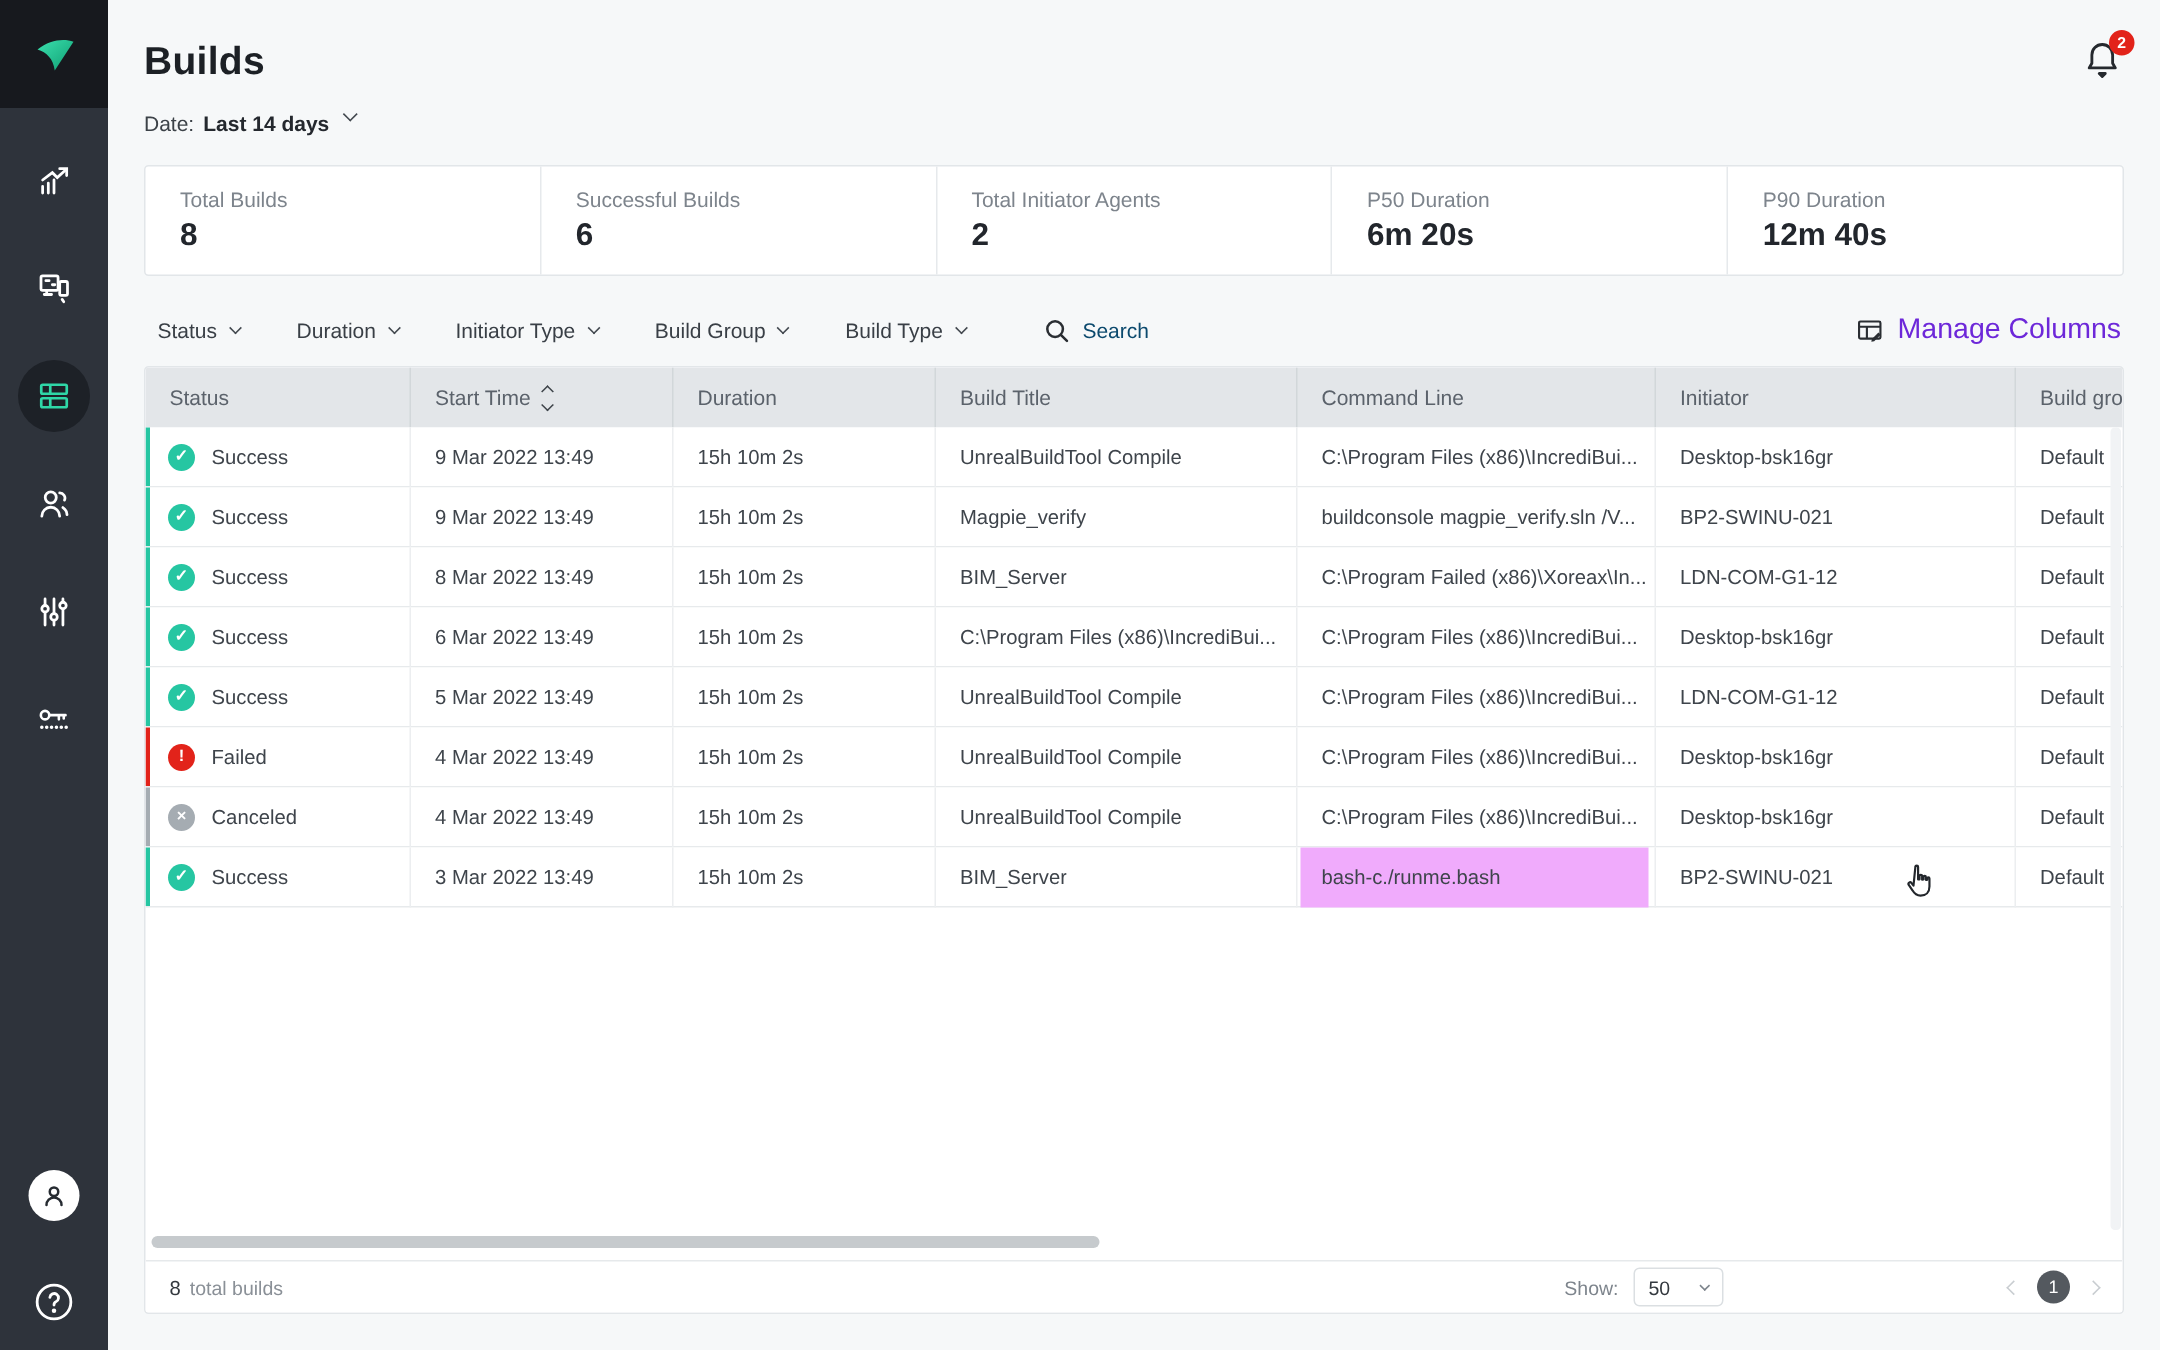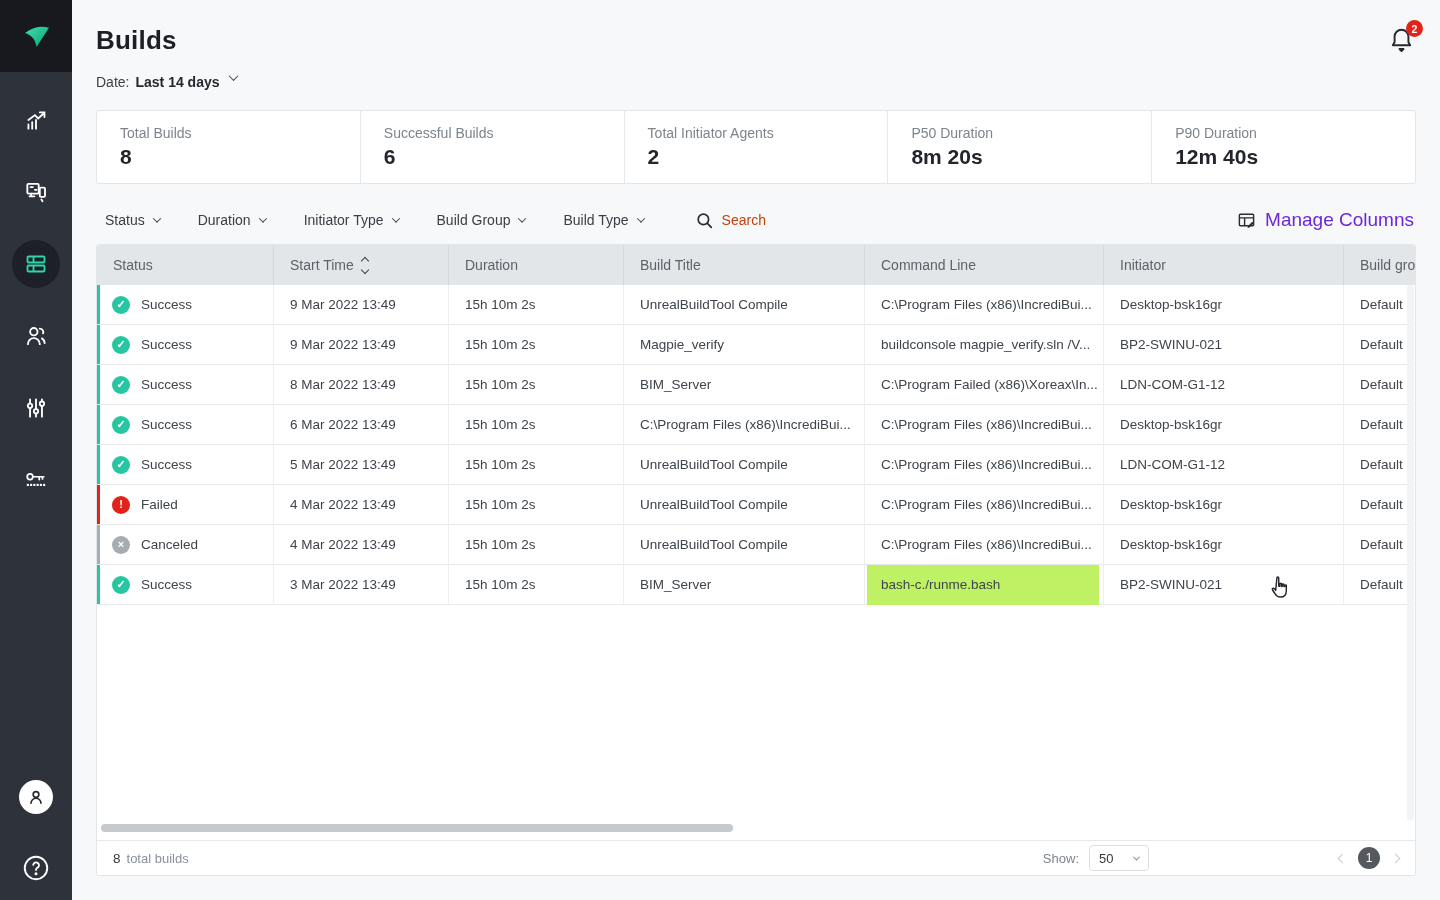--- a/index.html
+++ b/index.html
@@ -34,21 +34,21 @@
   .stats { margin-top:16px; height:74px; background:#fff; border:1px solid #e2e6e9; border-radius:3px; display:flex; }
   .stat { flex:1; padding:14px 0 0 23px; }
   .stat + .stat { border-left:1px solid #e6e9ec; }
   .stat-label { font-size:14px; color:#7d848c; }
   .stat-value { margin-top:4px; font-size:21px; font-weight:600; color:#22262c; }
 
   
   .filters { margin-top:22px; height:28px; display:flex; align-items:center; padding-left:9px; }
   .f-drop { display:flex; align-items:center; gap:9px; margin-right:38px; font-size:14px; color:#393f46; cursor:pointer; }
   .f-drop .chev { width:6px; height:6px; }
-  .search { display:flex; align-items:center; gap:9px; margin-left:14px; font-size:14px; color:#c2410c; cursor:pointer; }
+  .search { display:flex; align-items:center; gap:9px; margin-left:14px; font-size:14px; color:#0c4a6e; cursor:pointer; }
   .manage-cols { margin-left:auto; display:flex; align-items:center; gap:9px; font-size:19px; color:#6d28d9; cursor:pointer; padding-right:2px; }
 
   
   .card { position:relative; margin-top:10px; height:632px; background:#fff; border:1px solid #e2e6e9; border-radius:3px; overflow:hidden; }
   .t-head { display:flex; height:40px; background:#e3e6e9; align-items:center; }
   .t-h { height:40px; display:flex; align-items:center; padding-left:16px; font-size:14px; color:#5b626b; border-right:1px solid #d2d7da; overflow:hidden; white-space:nowrap; cursor:pointer; }
   .t-h:last-child { border-right:none; }
   .w-status{width:177px} .w-start{width:175px} .w-dur{width:175px} .w-title{width:241px} .w-cmd{width:239px} .w-init{width:240px} .w-group{width:71px}
   .sort-ico { display:inline-flex; flex-direction:column; gap:3px; margin-left:8px; }
   .sort-ico i { width:6px; height:6px; border-right:1.7px solid #3c4248; border-bottom:1.7px solid #3c4248; }
@@ -58,21 +58,21 @@
   .t-row { position:relative; display:flex; height:40px; align-items:center; background:#fff; border-bottom:1px solid #e7eaec; cursor:pointer; }
   .t-row::before { content:""; position:absolute; left:0; top:0; bottom:0; width:3px; background:var(--ac); }
   .st-success { --ac:#26c6a2; }
   .st-failed { --ac:#e2231a; }
   .st-canceled { --ac:#a5acb2; }
   .t-cell { height:40px; display:flex; align-items:center; padding-left:16px; border-right:1px solid #eceef0; overflow:hidden; white-space:nowrap; }
   .t-cell.w-group { border-right:none; }
   .cell-text { font-size:13.5px; color:#3e444b; overflow:hidden; white-space:nowrap; }
   .cell-status { padding-left:15px; gap:11px; }
   .status-ico { flex:none; width:18px; height:18px; border-radius:50%; background:var(--ac); color:#fff; font-size:11px; font-weight:700; display:flex; align-items:center; justify-content:center; line-height:1; }
-  .cell-text.hl { display:block; background:#bef264; border-radius:2px; margin-left:-14px; margin-right:4px; padding:20px 14px; flex:1; }
+  .cell-text.hl { display:block; background:#f0abfc; border-radius:2px; margin-left:-14px; margin-right:4px; padding:20px 14px; flex:1; }
 
   .vtrack { position:absolute; right:1px; top:40px; bottom:55px; width:7px; background:#f1f3f5; border-radius:3px; }
   .hbar { position:absolute; left:4px; top:579px; width:632px; height:8px; border-radius:4px; background:#c6cacd; cursor:pointer; }
 
   .t-foot { position:absolute; left:0; right:0; bottom:0; height:35px; border-top:1px solid #e6e9eb; display:flex; align-items:center; padding:0 16px; background:#fff; }
   .tot-num { font-size:13.5px; color:#33383e; margin-right:6px; }
   .tot-label { font-size:13px; color:#8a9097; }
   .show-group { margin-left:auto; display:flex; align-items:center; gap:10px; }
   .show-label { font-size:13px; color:#7d848c; }
   .page-select { width:60px; height:26px; border:1px solid #dbdfe2; border-radius:4px; background:#fff; display:flex; align-items:center; padding:12px 9px; font-size:13px; color:#33383e; cursor:pointer; }
@@ -195,21 +195,21 @@
       <div class="stat">
         <div class="stat-label">Successful Builds</div>
         <div class="stat-value">6</div>
       </div>
       <div class="stat">
         <div class="stat-label">Total Initiator Agents</div>
         <div class="stat-value">2</div>
       </div>
       <div class="stat">
         <div class="stat-label">P50 Duration</div>
-        <div class="stat-value">8m 20s</div>
+        <div class="stat-value">6m 20s</div>
       </div>
       <div class="stat">
         <div class="stat-label">P90 Duration</div>
         <div class="stat-value">12m 40s</div>
       </div>
     </div>
 
     <div class="filters">
       <div class="f-drop">
         <span>Status</span>

